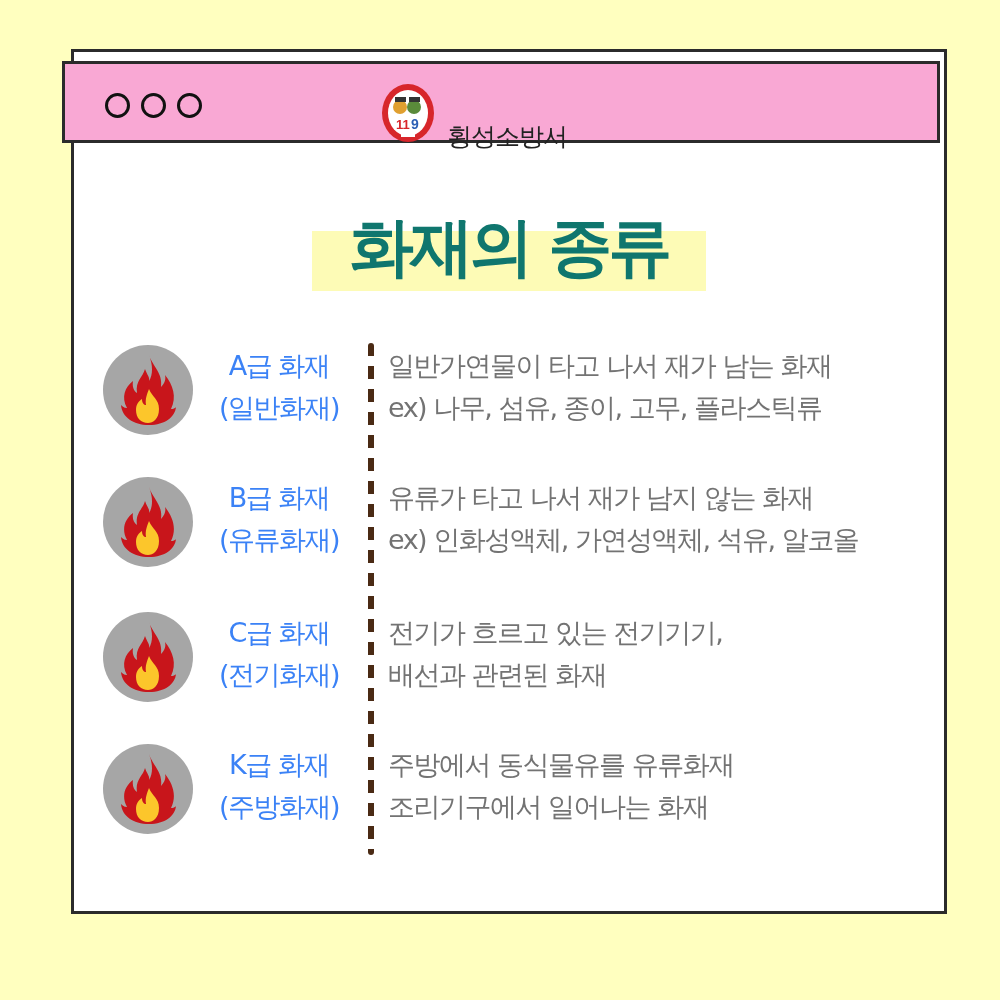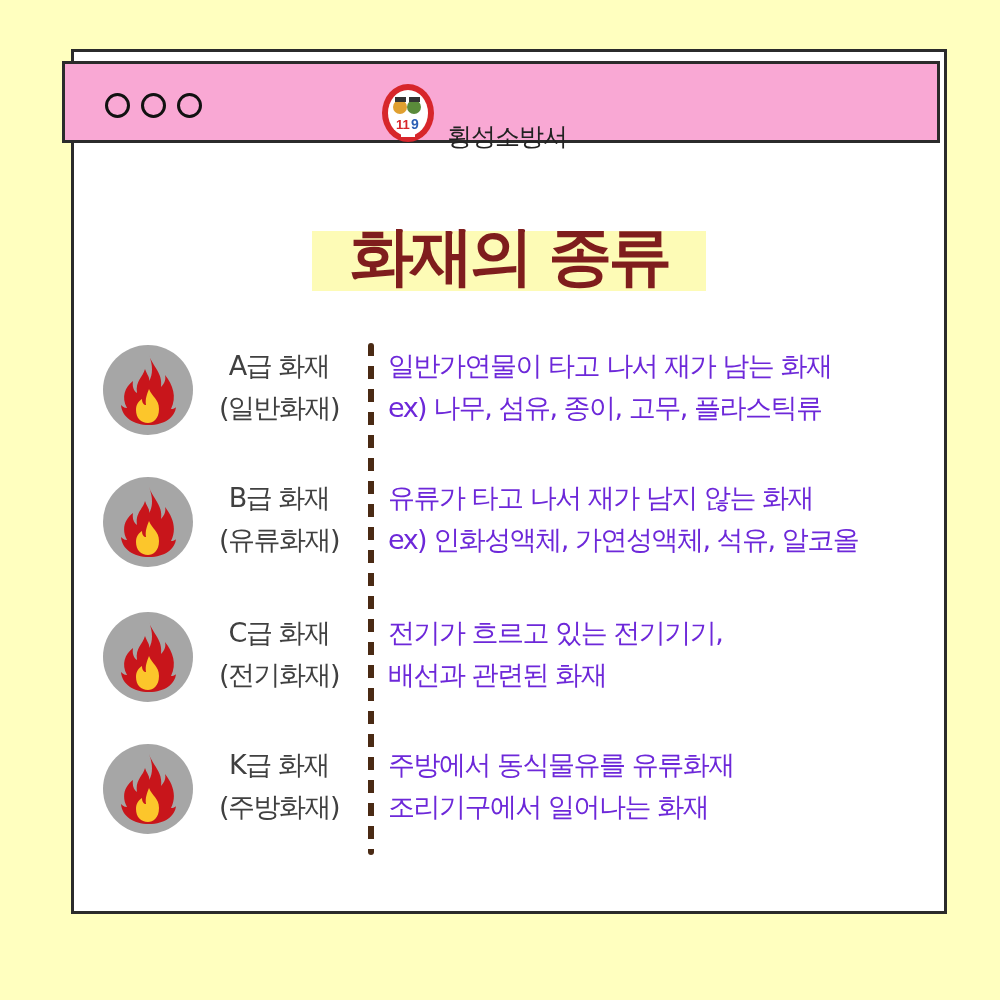--- a/index.html
+++ b/index.html
@@ -19,43 +19,43 @@
   }
   .dots { position:absolute; left:40px; top:29px; display:flex; gap:11px; }
   .dot { width:19px; height:19px; border:3px solid #111; border-radius:50%; }
   .brand { position:absolute; left:316px; top:8px; display:flex; align-items:center; gap:12px; }
   .logo { width:54px; height:60px; }
   .brand-name { font-size:25px; color:#222; letter-spacing:-1px;margin-top:48px; }
 
   .title-wrap { position:absolute; left:312px; top:200px; width:394px; height:91px; }
   .title-hl { position:absolute; left:0; top:31px; width:394px; height:60px; background:#fdfbb6; }
   .title {
-    position:absolute; left:0; width:394px; top:17px; text-align:center;
-    font-size:64px; font-weight:bold; color:#7f1d1d; letter-spacing:-4px; line-height:78px;
+    position:absolute; left:0; width:394px; top:8px; text-align:center;
+    font-size:64px; font-weight:bold; color:#0f766e; letter-spacing:-4px; line-height:78px;
   }
 
   .divider {
     position:absolute; left:368px; top:343px; width:6px; height:512px;
     background:repeating-linear-gradient(to bottom, #4a2a14 0 13px, transparent 13px 23px);
     border-radius:3px;
   }
 
   .row { position:absolute; left:0; width:1000px; height:110px; }
   .icon-circle {
     position:absolute; left:103px; top:0; width:90px; height:90px; border-radius:50%;
     background:#a6a6a6;
   }
   .icon-circle svg { position:absolute; left:16px; top:8px; width:58px; height:74px; }
   .label {
     position:absolute; left:200px; top:0; width:158px; text-align:center;
-    font-size:27px; line-height:42px; color:#404040; letter-spacing:-1.5px;
+    font-size:27px; line-height:42px; color:#3b82f6; letter-spacing:-1.5px;
   }
   .desc {
     position:absolute; left:388px; top:0; width:560px;
-    font-size:27px; line-height:42px; color:#6d28d9; letter-spacing:-1.5px; white-space:nowrap;
+    font-size:27px; line-height:42px; color:#737373; letter-spacing:-1.5px; white-space:nowrap;
   }
 </style>
 </head>
 <body>
 
 <div class="frame"></div>
 
 <div class="header">
   <div class="dots">
     <div class="dot"></div>

